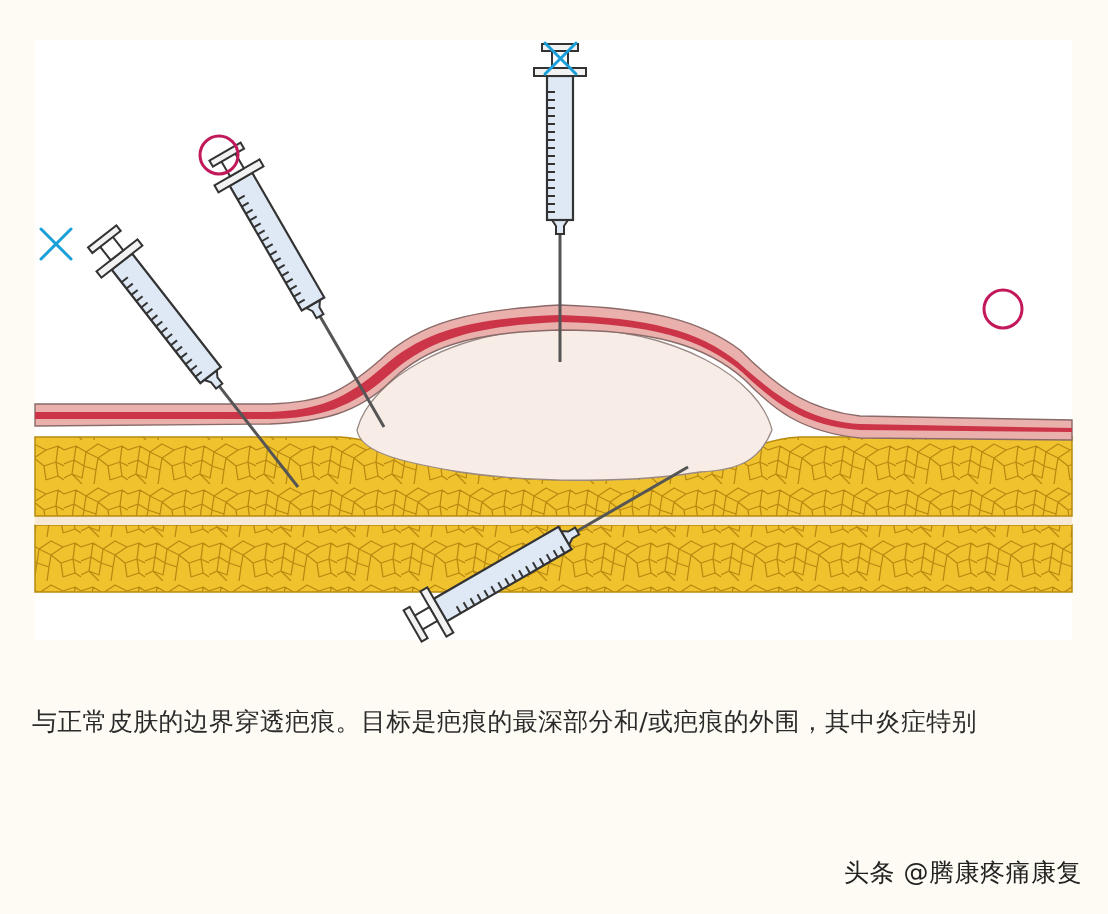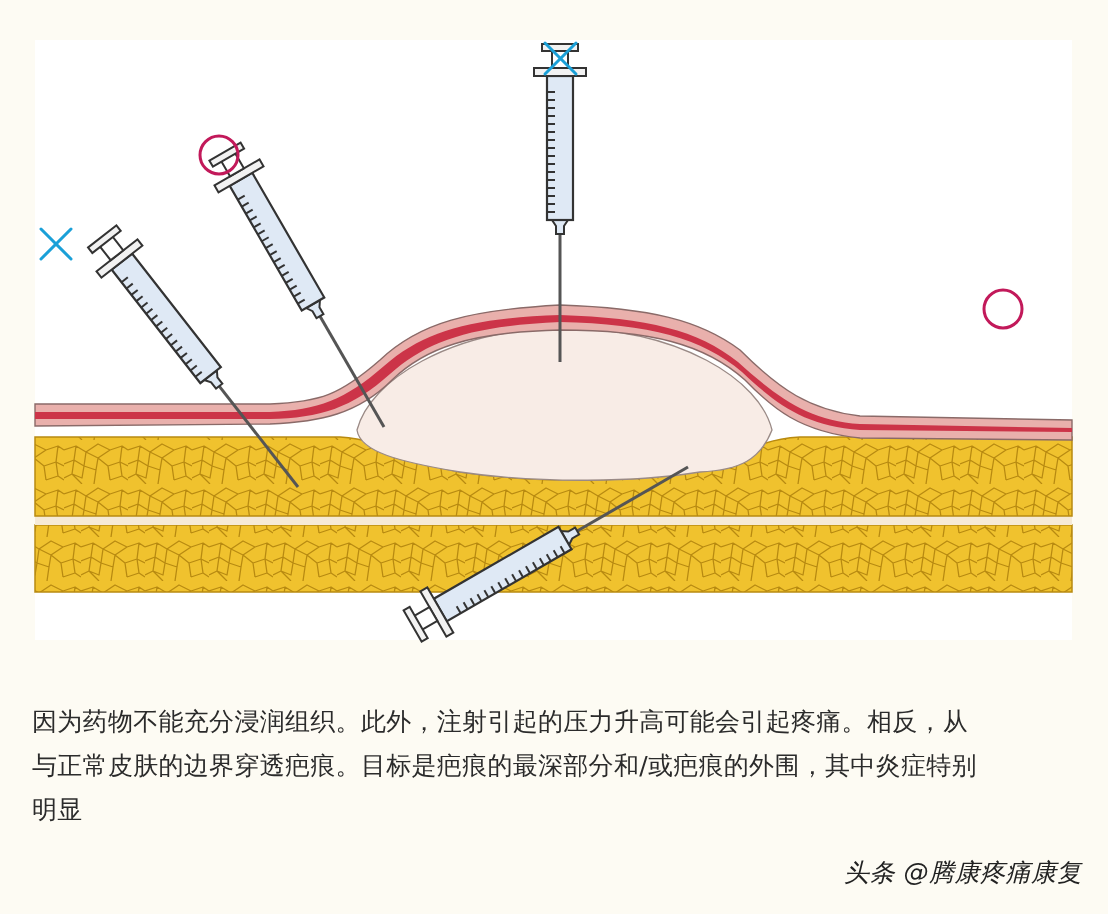--- a/index.html
+++ b/index.html
@@ -14,21 +14,21 @@
   }
   .figure svg { display: block; }
   .caption {
     position: absolute; left: 32px; top: 700px; width: 1060px;
     font-size: 25px; line-height: 44px; color: #2b2b2b;
     letter-spacing: 0.3px;
   }
   .caption .line { display: block; white-space: nowrap; }
   .watermark {
     position: absolute; right: 26px; top: 856px;
-    font-size: 25px; color: #222; letter-spacing: 0.5px; font-style: italic;
+    font-size: 25px; color: #222; letter-spacing: 0.5px;
   }
 </style>
 </head>
 <body>
 
 <div class="figure">
   <svg width="1108" height="690" viewBox="0 0 1108 690" xmlns="http://www.w3.org/2000/svg">
     <defs>
       <pattern id="fatcells" x="0" y="0" width="64" height="44" patternUnits="userSpaceOnUse">
         <rect width="64" height="44" fill="#f0c22e"></rect>
@@ -108,18 +108,16 @@
     <circle cx="219" cy="155" r="19" fill="none" stroke="#c2195a" stroke-width="3"></circle>
     <g stroke="#1aa0d8" stroke-width="3" stroke-linecap="round">
       <line x1="545" y1="43" x2="576" y2="74"></line>
         <line x1="576" y1="43" x2="545" y2="74"></line>
     </g>
     <circle cx="1003" cy="309" r="19" fill="none" stroke="#c2195a" stroke-width="3"></circle>
   </svg>
 </div>
 
 <div class="caption">
-  <span class="line">因为药物不能充分浸润组织。此外，注射引起的压力升高可能会引起疼痛。相反，从</span>
   <span class="line">与正常皮肤的边界穿透疤痕。目标是疤痕的最深部分和/或疤痕的外围，其中炎症特别</span>
-  <span class="line">明显</span>
 </div>
 
 <div class="watermark">头条 @腾康疼痛康复</div>
 
 </body></html>

